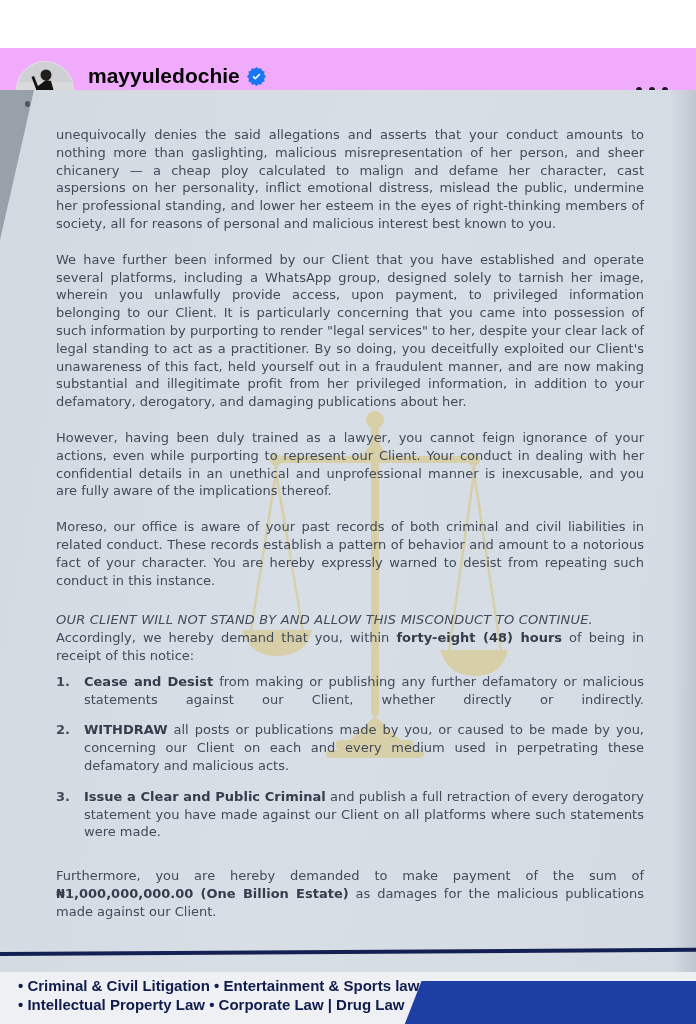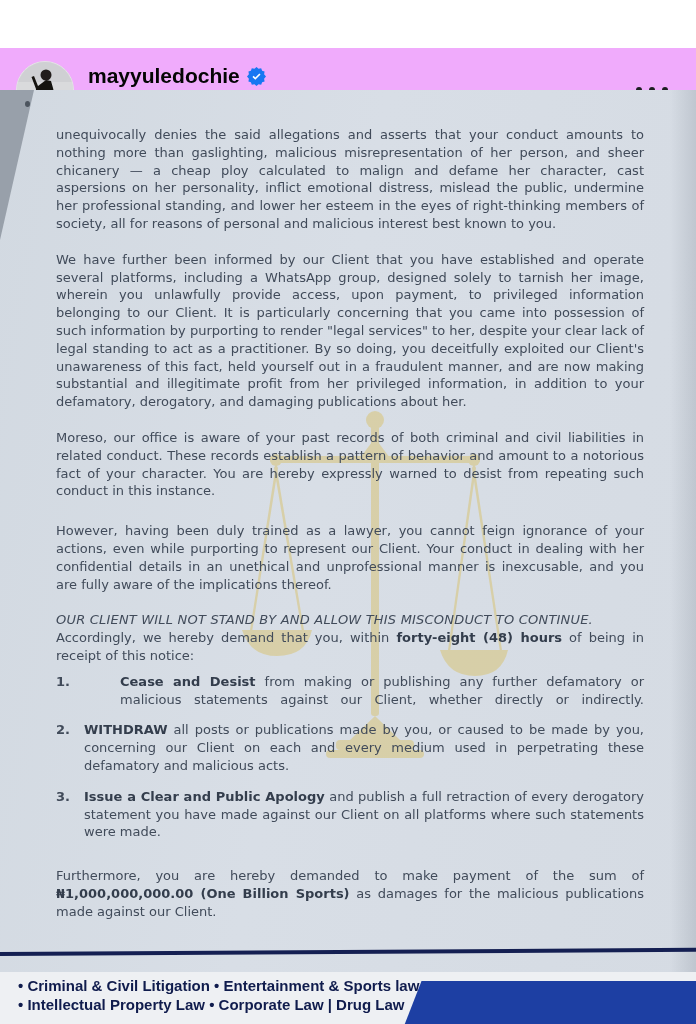--- a/index.html
+++ b/index.html
@@ -32,21 +32,21 @@
   .letter{position:relative;padding:36px 52px 0 56px;color:#414b5a;
           font-family:"DejaVu Sans",sans-serif;font-size:13px;line-height:17.8px;
           text-align:justify;}
   .letter p{margin:0 0 18px 0;}
   .letter b{color:#333d4c;}
   .caps{letter-spacing:.2px;font-style:italic;}
   .demand-list{margin:0 0 26px 0;padding:0;list-style:none;}
   .demand-list li{display:flex;margin:0 0 13px 0;}
   .demand-list .num{flex:0 0 28px;font-weight:bold;}
   .demand-list .itxt{flex:1;text-align:justify;}
-  .force-last{text-align-last:justify;margin-left:36px;}
+  .force-last{text-align-last:justify;}
 
   
   .lfooter{position:absolute;left:0;bottom:0;width:100%;height:72px;}
   .rule{position:absolute;left:0;top:0;width:102%;height:4px;background:#141f52;
         transform:rotate(-0.35deg);transform-origin:left center;}
   .band{position:absolute;left:0;top:20px;width:100%;height:68px;background:#eef0f3;overflow:hidden;}
   .areas{position:absolute;left:18px;top:4px;color:#101c4d;font-weight:bold;
          font-size:15px;line-height:19px;white-space:nowrap;}
   .blueband{position:absolute;right:0;top:9px;width:292px;height:45px;background:#1d3fa3;
             clip-path:polygon(6% 0,100% 0,100% 100%,0 100%);}
@@ -106,45 +106,45 @@
         <path d="M200 320 L268 320 Q262 346 235 346 Q208 346 200 320 Z"></path>
         <path d="M135 386 L160 410 L110 410 Z"></path>
         <rect x="96" y="410" width="78" height="10" rx="4"></rect>
         <rect x="86" y="420" width="98" height="8" rx="4"></rect>
       </g>
     </svg>
 
     <div class="letter">
       <p>unequivocally denies the said allegations and asserts that your conduct amounts to nothing more than gaslighting, malicious misrepresentation of her person, and sheer chicanery — a cheap ploy calculated to malign and defame her character, cast aspersions on her personality, inflict emotional distress, mislead the public, undermine her professional standing, and lower her esteem in the eyes of right-thinking members of society, all for reasons of personal and malicious interest best known to you.</p>
       <p>We have further been informed by our Client that you have established and operate several platforms, including a WhatsApp group, designed solely to tarnish her image, wherein you unlawfully provide access, upon payment, to privileged information belonging to our Client. It is particularly concerning that you came into possession of such information by purporting to render "legal services" to her, despite your clear lack of legal standing to act as a practitioner. By so doing, you deceitfully exploited our Client's unawareness of this fact, held yourself out in a fraudulent manner, and are now making substantial and illegitimate profit from her privileged information, in addition to your defamatory, derogatory, and damaging publications about her.</p>
+      <p>However, having been duly trained as a lawyer, you cannot feign ignorance of your actions, even while purporting to represent our Client. Your conduct in dealing with her confidential details in an unethical and unprofessional manner is inexcusable, and you are fully aware of the implications thereof.</p>
       <p style="margin-bottom:22px;">Moreso, our office is aware of your past records of both criminal and civil liabilities in related conduct. These records establish a pattern of behavior and amount to a notorious fact of your character. You are hereby expressly warned to desist from repeating such conduct in this instance.</p>
-      <p>However, having been duly trained as a lawyer, you cannot feign ignorance of your actions, even while purporting to represent our Client. Your conduct in dealing with her confidential details in an unethical and unprofessional manner is inexcusable, and you are fully aware of the implications thereof.</p>
 
       <p style="margin-bottom:8px;">
         <span class="caps">OUR CLIENT WILL NOT STAND BY AND ALLOW THIS MISCONDUCT TO CONTINUE.</span><br>
         <span>Accordingly, we hereby demand that you, within </span><b>forty-eight (48) hours</b><span> of being in receipt of this notice:</span>
       </p>
 
       <ol class="demand-list">
         <li>
           <span class="num">1.</span>
           <div class="itxt force-last"><b>Cease and Desist</b><span> from making or publishing any further defamatory or malicious statements against our Client, whether directly or indirectly.</span></div>
         </li>
         <li>
           <span class="num">2.</span>
           <div class="itxt"><b>WITHDRAW</b><span> all posts or publications made by you, or caused to be made by you, concerning our Client on each and every medium used in perpetrating these defamatory and malicious acts.</span></div>
         </li>
         <li>
           <span class="num">3.</span>
-          <div class="itxt"><b>Issue a Clear and Public Apology</b><span> and publish a full retraction of every derogatory statement you have made against our Client on all platforms where such statements were made.</span></div>
+          <div class="itxt"><b>Issue a Clear and Public Criminal</b><span> and publish a full retraction of every derogatory statement you have made against our Client on all platforms where such statements were made.</span></div>
         </li>
       </ol>
 
       <p>
-        <span>Furthermore, you are hereby demanded to make payment of the sum of </span><b>₦1,000,000,000.00 (One Billion Sports)</b><span> as damages for the malicious publications made against our Client.</span>
+        <span>Furthermore, you are hereby demanded to make payment of the sum of </span><b>₦1,000,000,000.00 (One Billion Estate)</b><span> as damages for the malicious publications made against our Client.</span>
       </p>
     </div>
 
     <div class="lfooter">
       <div class="rule"></div>
       <div class="band">
         <div class="blueband"></div>
         <div class="areas">
           <div>• Criminal &amp; Civil Litigation • Entertainment &amp; Sports law</div>
           <div>• Intellectual Property Law • Corporate Law | Drug Law</div>

